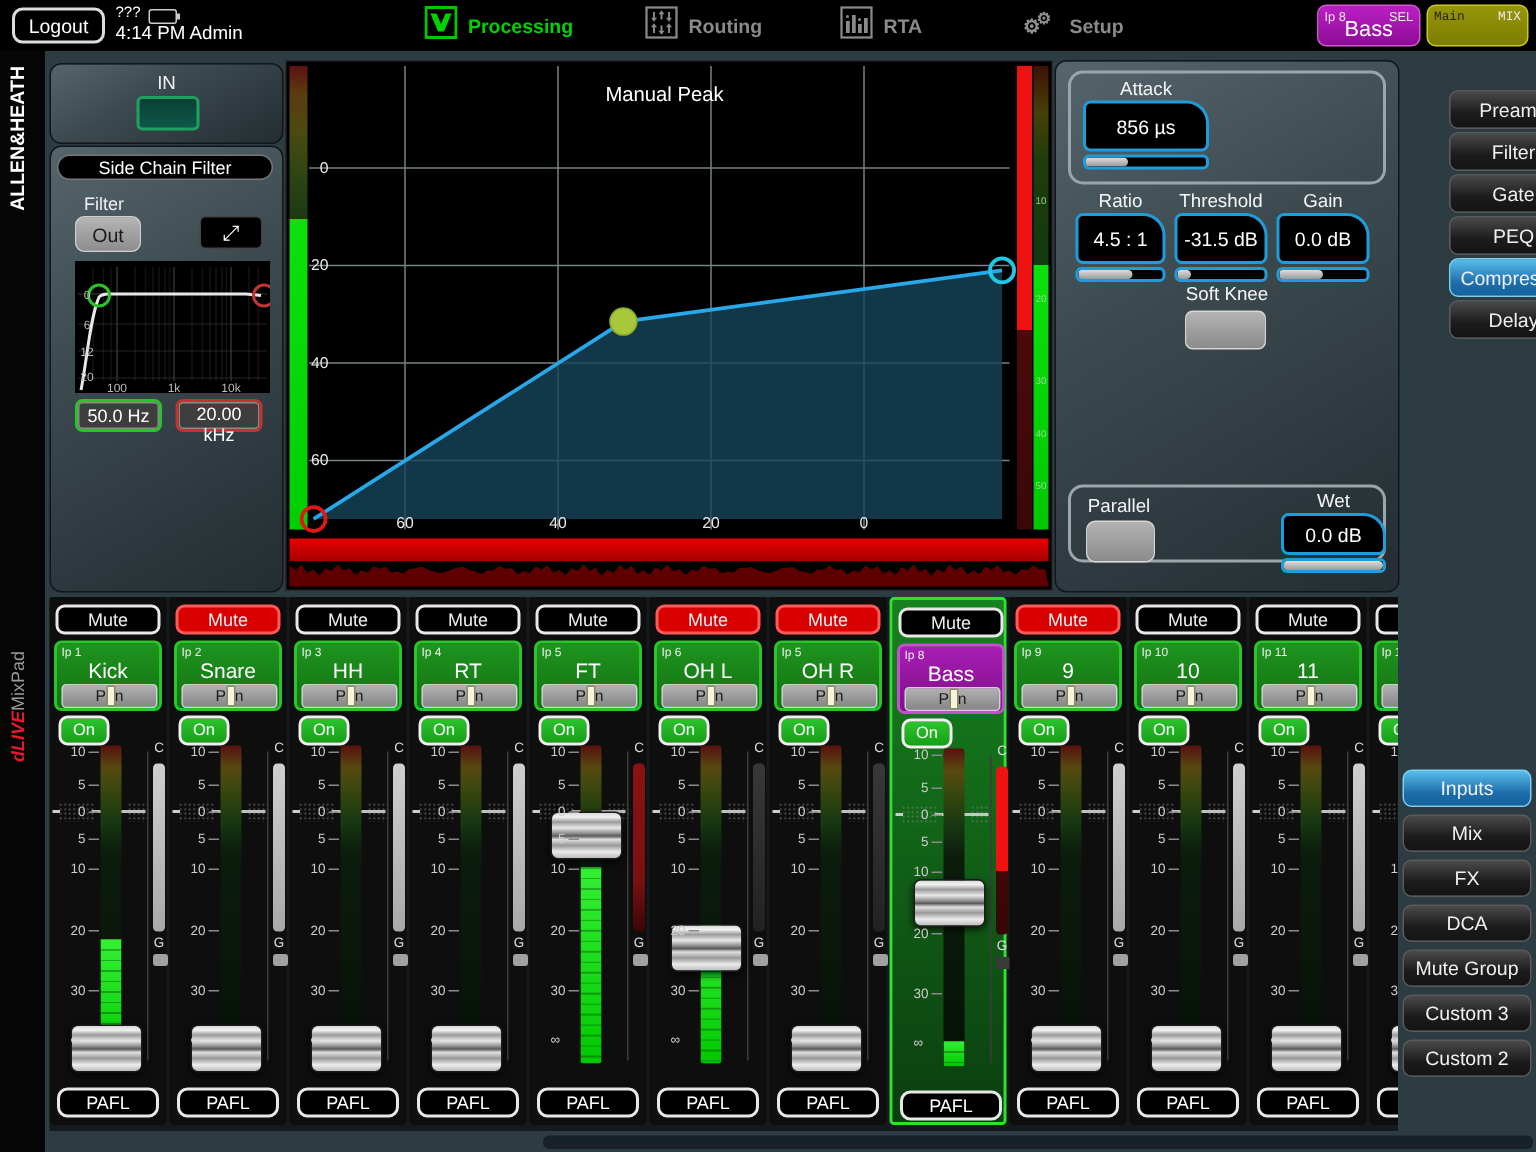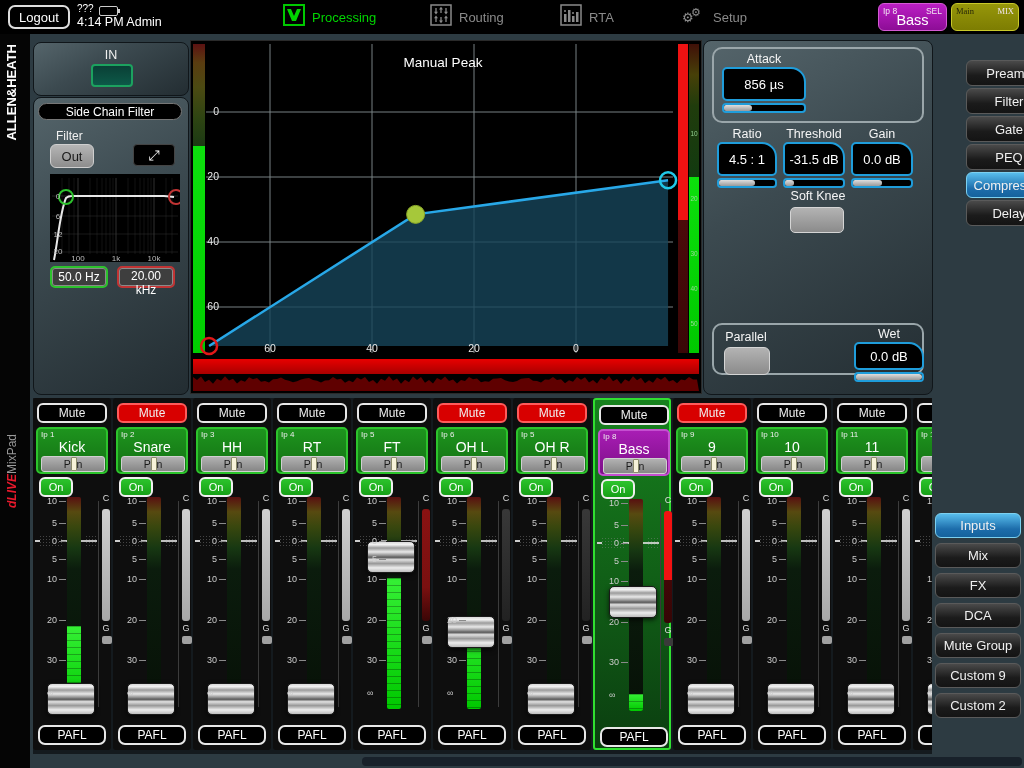--- a/index.html
+++ b/index.html
@@ -6,27 +6,27 @@
   #app{position:relative;width:1024px;height:768px;overflow:hidden;
        font-family:"Liberation Sans",sans-serif;color:#fff;background:#2d3b42;}
   
   .topbar{position:absolute;left:0;top:0;width:1024px;height:34px;background:#000;}
   .logout{position:absolute;left:8px;top:5px;width:62px;height:24px;background:#000;color:#fff;
           border:2px solid #ddd;border-radius:7px;font-size:13px;font-family:inherit;}
   .conn{position:absolute;left:77px;top:3px;font-size:10px;color:#fff;}
   .battery{position:absolute;left:99px;top:6px;width:17px;height:8px;border:1px solid #ccc;border-radius:2px;}
   .batt-nub{position:absolute;right:-3px;top:2px;width:2px;height:4px;background:#ccc;}
   .time{position:absolute;left:77px;top:15px;font-size:12.5px;color:#fff;white-space:nowrap;}
-  .nav-tab{position:absolute;top:5px;height:24px;display:flex;align-items:center;gap:7px;cursor:pointer;}
+  .nav-tab{position:absolute;top:5px;height:24px;display:flex;align-items:center;gap:7px;cursor:pointer;font-weight:bold;}
   .nav-label{font-size:13px;color:#8a8a8a;}
   .nav-tab.active .nav-label{color:#00d400;}
   .selbtn{position:absolute;left:878px;top:3px;width:69px;height:28px;border:1px solid #d45ad4;border-radius:6px;
           background:linear-gradient(180deg,#bb1fc4,#8d0d96);color:#fff;font-family:inherit;padding:0;}
   .mixbtn{position:absolute;left:951px;top:3px;width:68px;height:28px;border:1px solid #c9c92a;border-radius:6px;
-          background:linear-gradient(180deg,#96960a,#7d7d02);color:#fff;font-family:Liberation Serif, serif;padding:0;}
+          background:linear-gradient(180deg,#96960a,#7d7d02);color:#fff;font-family:Liberation Mono, monospace;padding:0;}
   .corner{position:absolute;font-size:8.5px;top:2px;color:#f2e6f2;}
   .corner.tl{left:4px;} .corner.tr{right:4px;}
   .corner.dark{color:#26260a;}
   .selname{position:absolute;left:0;right:0;bottom:2px;font-size:14.5px;color:#fff;text-align:center;}
   
   .brandbar{position:absolute;left:0;top:34px;width:30px;height:734px;background:#050505;}
   .vendor{position:absolute;left:4px;top:10px;writing-mode:vertical-rl;transform:rotate(180deg);
           font-size:13px;font-weight:bold;letter-spacing:0px;color:#fff;white-space:nowrap;}
   .product{position:absolute;left:5px;top:400px;writing-mode:vertical-rl;transform:rotate(180deg);white-space:nowrap;font-size:12px;}
   .dlive{color:#e8192c;font-style:italic;font-weight:bold;}
@@ -904,18 +904,18 @@
     <button class="pafl">PAFL</button>
   </div>
     </div>
 
   <div id="bank-tabs" class="side-col">
       <button class="side-btn active">Inputs</button>
       <button class="side-btn">Mix</button>
       <button class="side-btn">FX</button>
       <button class="side-btn">DCA</button>
       <button class="side-btn">Mute Group</button>
-      <button class="side-btn">Custom 9</button>
+      <button class="side-btn">Custom 3</button>
       <button class="side-btn">Custom 2</button>
     </div>
 
   <div class="hscroll"></div>
 </div>
 
 </body></html>

